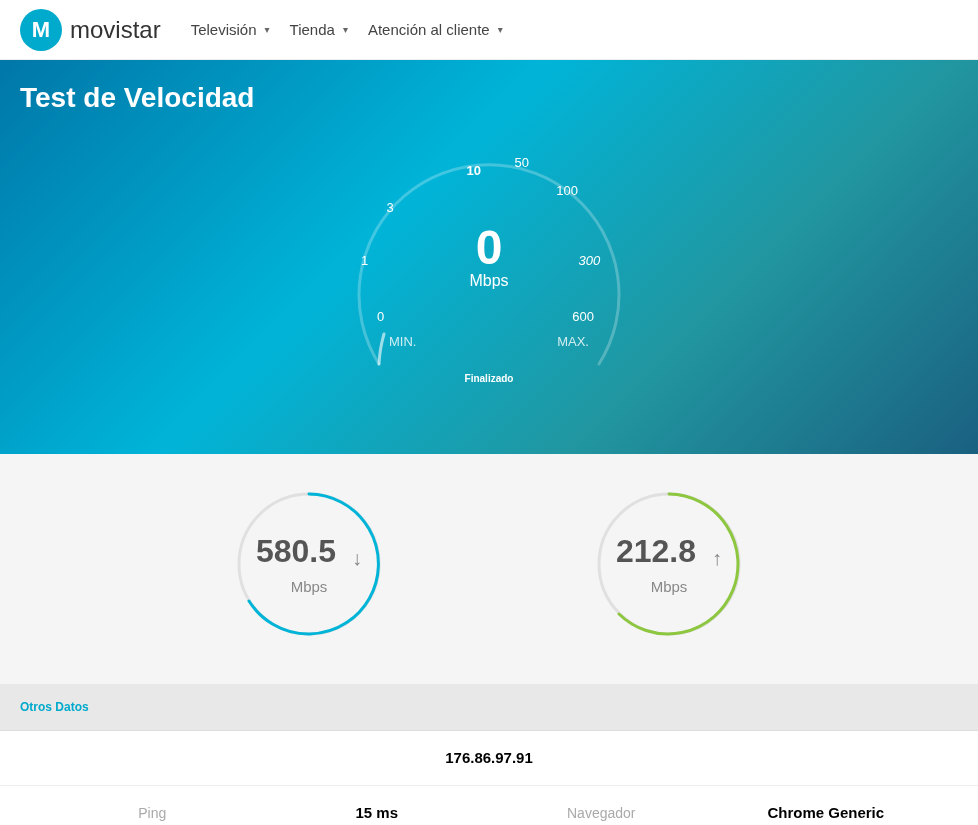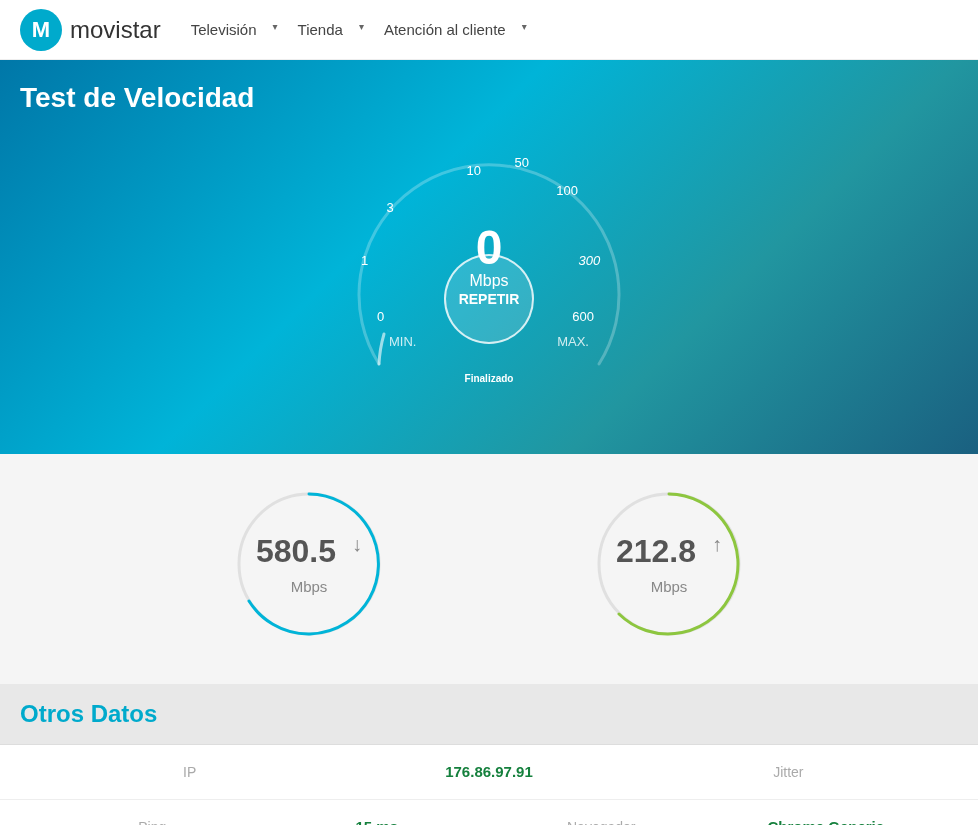--- a/index.html
+++ b/index.html
@@ -29,22 +29,22 @@
       font-weight: normal;
       color: #333;
     }
     .nav-items {
       display: flex;
       gap: 20px;
       list-style: none;
     }
     .nav-item {
       display: flex;
-      align-items: flex-start;
-      gap: 16px;
+      align-items: center;
+      gap: 8px;
       font-size: 15px;
       color: #444;
       cursor: pointer;
     }
     .nav-chevron {
       font-size: 10px;
       color: #666;
     }
 
     
@@ -173,21 +173,21 @@
     }
     .result-value-container {
       display: flex;
       align-items: center;
       gap: 8px;
       z-index: 1;
       flex-direction: column;
     }
     .result-speed-row {
       display: flex;
-      align-items: flex-start;
+      align-items: flex-end;
       gap: 16px;
     }
     .result-value {
       font-size: 32px;
       font-weight: bold;
       color: #555;
     }
     .result-arrow {
       font-size: 20px;
       color: #888;
@@ -197,42 +197,42 @@
       color: #888;
     }
 
     
     .otros-datos-header {
       background: #e8e8e8;
       padding: 16px 20px;
       border-bottom: 1px solid #ddd;
     }
     .otros-datos-title {
-      font-size: 24px;
+      font-size: 12px;
       color: #00aacc;
     }
     .datos-table {
       background: #fff;
     }
     .datos-row {
       display: flex;
       align-items: center;
       padding: 18px 40px;
       border-bottom: 1px solid #eee;
     }
     .datos-col {
       flex: 1;
       text-align: center;
     }
     .datos-label {
       color: #aaa;
       font-size: 14px;
     }
     .datos-value {
-      color: #15803d;
+      color: #000000;
       font-size: 15px;
       font-weight: bold;
     }
   </style>
 </head>
 <body>
 
 <nav class="navbar">
   <div class="logo-area">
 
@@ -265,36 +265,35 @@
     <div class="speedometer">
 
       <svg width="320" height="280" viewBox="0 0 320 280">
 
         <path d="M 50 240 A 130 130 0 1 1 270 240" fill="none" stroke="rgba(255,255,255,0.25)" stroke-width="3" stroke-linecap="round"></path>
 
         <path d="M 50 240 A 130 130 0 0 1 55 210" fill="none" stroke="rgba(255,255,255,0.6)" stroke-width="3" stroke-linecap="round"></path>
       </svg>
 
       <div class="speed-labels">
-        <span class="speed-label" style="top:14%;left:43%;">10</span>
+        <span class="speed-label" style="top:14%;left:43%;font-weight:bold;">10</span>
         <span class="speed-label" style="top:11%;left:58%;">50</span>
         <span class="speed-label" style="top:21%;left:71%;">100</span>
         <span class="speed-label" style="top:46%;left:78%;font-style:italic;">300</span>
         <span class="speed-label" style="top:66%;left:76%;">600</span>
         <span class="speed-label" style="top:27%;left:18%;">3</span>
         <span class="speed-label" style="top:46%;left:10%;">1</span>
         <span class="speed-label" style="top:66%;left:15%;">0</span>
       </div>
 
       <div class="center-display">
         <div class="center-value">0</div>
         <div class="center-unit">Mbps</div>
       </div>
 
-      <button class="repeat-btn">REPETIR</button>
 
       <div class="min-max-labels">
         <span>MIN.</span>
         <span>MAX.</span>
       </div>
 
       <div class="finalizado-label">Finalizado</div>
     </div>
   </div>
 </section>
@@ -337,28 +336,22 @@
 </section>
 
 <section class="otros-datos">
   <div class="otros-datos-header">
     <h2 class="otros-datos-title">Otros Datos</h2>
   </div>
   <div class="datos-table">
 
     <div class="datos-row">
       <div class="datos-col">
-        <span class="datos-label">IP</span>
-      </div>
-      <div class="datos-col">
         <span class="datos-value">176.86.97.91</span>
       </div>
-      <div class="datos-col">
-        <span class="datos-label">Jitter</span>
-      </div>
     </div>
 
     <div class="datos-row">
       <div class="datos-col">
         <span class="datos-label">Ping</span>
       </div>
       <div class="datos-col">
         <span class="datos-value">15 ms</span>
       </div>
       <div class="datos-col">

